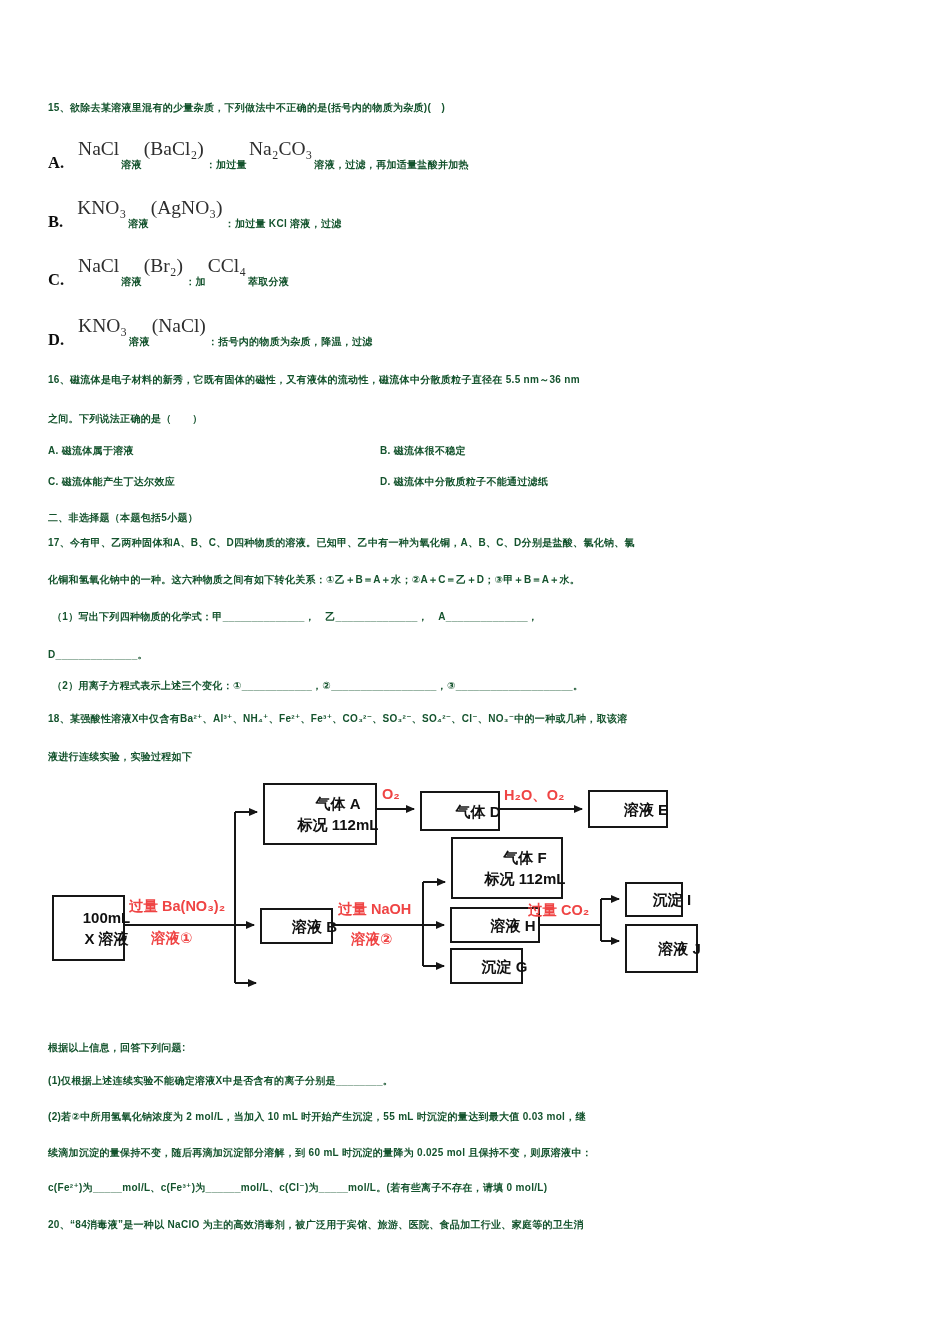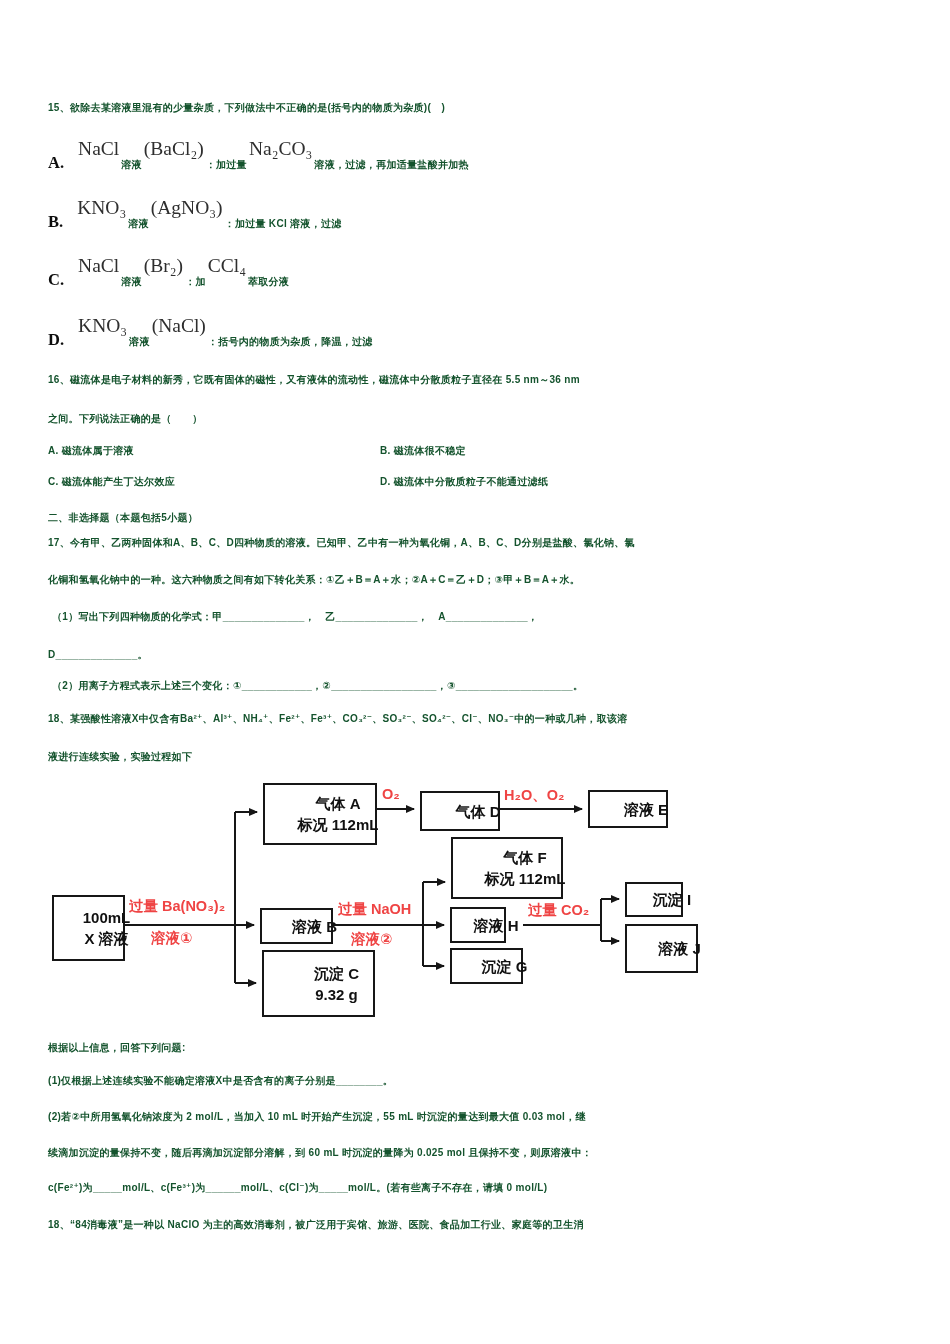--- a/index.html
+++ b/index.html
@@ -103,35 +103,31 @@
     <span>100mL</span>
     <span>X 溶液</span>
   </div>
   <div class="dbox" style="left:218px;top:2px;width:114px;height:62px">
     <span>气体 A</span>
     <span>标况 112mL</span>
   </div>
   <div class="dbox" style="left:215px;top:127px;width:73px;height:36px">
     <span>溶液 B</span>
   </div>
-  <div class="dbox" style="left:217px;top:169px;width:113px;height:67px">
-    <span>沉淀 C</span>
-    <span>9.32 g</span>
-  </div>
   <div class="dbox" style="left:375px;top:10px;width:80px;height:40px">
     <span>气体 D</span>
   </div>
   <div class="dbox" style="left:543px;top:9px;width:80px;height:38px">
     <span>溶液 E</span>
   </div>
   <div class="dbox" style="left:406px;top:56px;width:112px;height:62px">
     <span>气体 F</span>
     <span>标况 112mL</span>
   </div>
-  <div class="dbox" style="left:405px;top:126px;width:56px;height:36px">
+  <div class="dbox" style="left:405px;top:126px;width:90px;height:36px">
     <span>溶液 H</span>
   </div>
   <div class="dbox" style="left:405px;top:167px;width:73px;height:36px">
     <span>沉淀 G</span>
   </div>
   <div class="dbox" style="left:580px;top:101px;width:58px;height:35px">
     <span>沉淀 I</span>
   </div>
   <div class="dbox" style="left:580px;top:143px;width:73px;height:49px">
     <span>溶液 J</span>
@@ -145,13 +141,13 @@
   <div class="dlabel" style="left:306px;top:149px">溶液②</div>
   <div class="dlabel" style="left:483px;top:120px">过量 CO₂</div>
 </div>
 
 <div class="abs cnb" style="left:48px;top:1041px">根据以上信息，回答下列问题:</div>
 <div class="abs cnb" style="left:48px;top:1074px">(1)仅根据上述连续实验不能确定溶液X中是否含有的离子分别是________。</div>
 <div class="abs cnb" style="left:48px;top:1110px">(2)若②中所用氢氧化钠浓度为 2 mol/L，当加入 10 mL 时开始产生沉淀，55 mL 时沉淀的量达到最大值 0.03 mol，继</div>
 <div class="abs cnb" style="left:48px;top:1146px">续滴加沉淀的量保持不变，随后再滴加沉淀部分溶解，到 60 mL 时沉淀的量降为 0.025 mol 且保持不变，则原溶液中：</div>
 <div class="abs cnb" style="left:48px;top:1181px">c(Fe²⁺)为_____mol/L、c(Fe³⁺)为______mol/L、c(Cl⁻)为_____mol/L。(若有些离子不存在，请填 0 mol/L)</div>
 
-<div class="abs cnb" style="left:48px;top:1218px">18、“84消毒液”是一种以 NaClO 为主的高效消毒剂，被广泛用于宾馆、旅游、医院、食品加工行业、家庭等的卫生消</div>
+<div class="abs cnb" style="left:48px;top:1218px">20、“84消毒液”是一种以 NaClO 为主的高效消毒剂，被广泛用于宾馆、旅游、医院、食品加工行业、家庭等的卫生消</div>
 
 </body></html>

